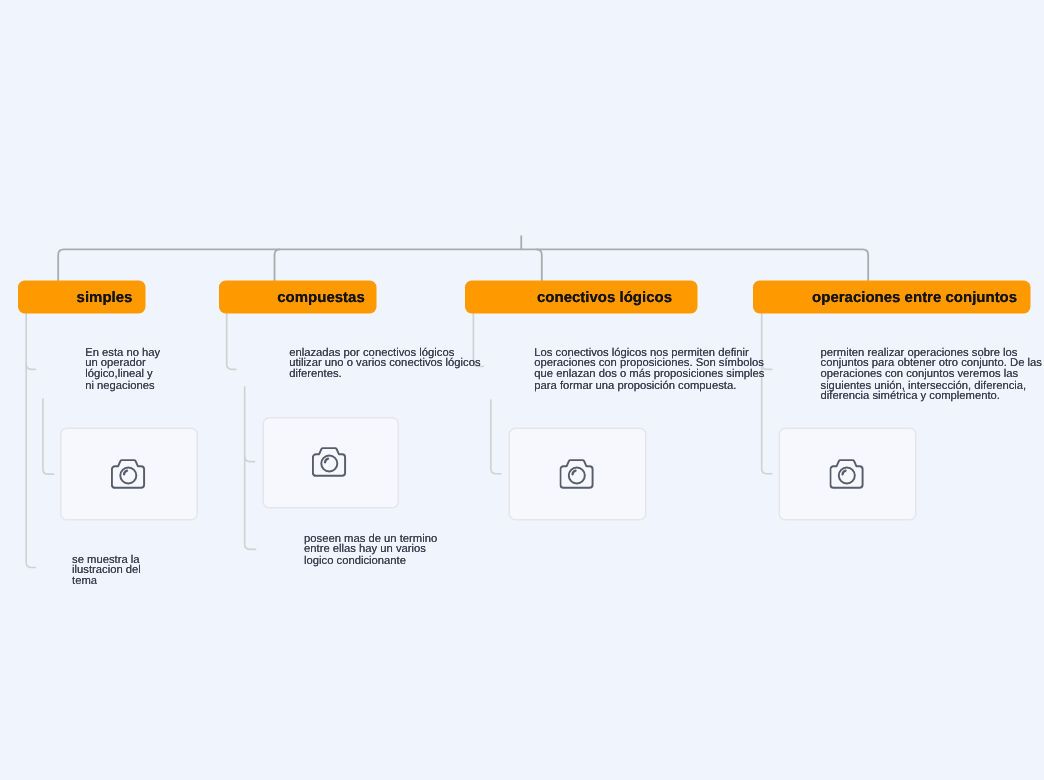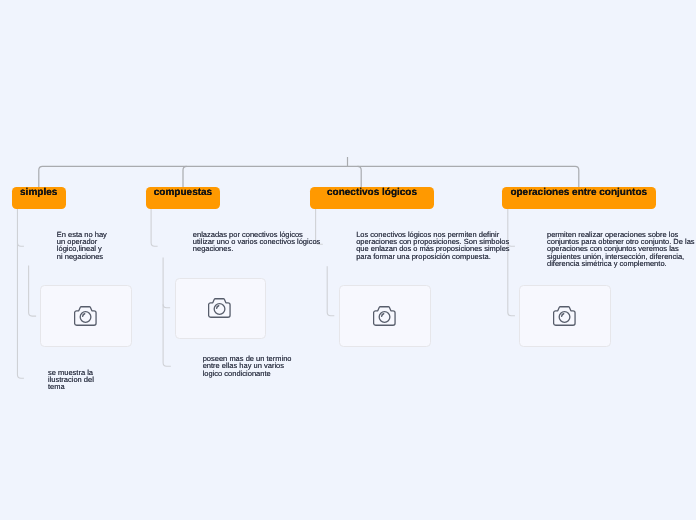--- a/index.html
+++ b/index.html
@@ -5,21 +5,21 @@
   html,body{margin:0;padding:0;}
   body{width:696px;height:520px;background:#f0f4fd;font-family:"Liberation Sans",sans-serif;overflow:hidden;
        -webkit-font-smoothing:antialiased;text-rendering:geometricPrecision;}
   #stage{position:relative;width:696px;height:520px;}
   svg.lines{position:absolute;left:0;top:0;width:696px;height:520px;}
   .root{position:absolute;left:284px;top:125px;width:128px;height:34px;}
   .root .hexwrap{position:absolute;inset:0;width:128px;height:34px;}
   .root .rootlabel{position:absolute;left:0;top:2px;width:126px;height:32px;display:flex;align-items:center;justify-content:center;
     font-family:"DejaVu Serif",serif;font-weight:bold;font-size:8.6px;letter-spacing:-0.22px;color:#4f545b;text-shadow:0 0 0.25px #4f545b;}
   .cat{position:absolute;background:#ff9900;border-radius:4.5px;color:#141414;font-weight:bold;
-       font-size:10px;display:flex;align-items:flex-start;justify-content:center;height:22px;text-shadow:0 0 0.2px #141414;}
+       font-size:10px;display:flex;align-items:center;justify-content:center;height:22px;text-shadow:0 0 0.2px #141414;padding-left:31px;}
   .txt{position:absolute;font-size:7.5px;line-height:7.45px;color:#3a3f50;white-space:pre-line;text-shadow:0 0 0.22px #3a3f50;margin-left:28px;}
   .imgbox{position:absolute;border:1px solid #e6e6ea;border-radius:4.5px;background:#f7f8fe;
           display:flex;align-items:center;justify-content:center;}
 </style>
 </head>
 <body>
 
 <div id="stage">
 
   <svg class="lines" viewBox="0 0 696 520" xmlns="http://www.w3.org/2000/svg">
@@ -63,21 +63,21 @@
   </div>
   <div class="txt" style="left:20px;top:368.5px;width:80px;">se muestra la
 ilustracion del
 tema</div>
 
   <div class="cat" style="left:146px;top:187px;width:74px;">
     <span>compuestas</span>
   </div>
   <div class="txt" style="left:164.8px;top:230.5px;width:130px;">enlazadas por conectivos lógicos
 utilizar uno o varios conectivos lógicos
-negaciones.</div>
+diferentes.</div>
   <div class="imgbox" style="left:174.9px;top:277.5px;width:89.1px;height:59.6px;">
     <svg class="cam" width="23.9" height="19.95" viewBox="0 0 23 19.2" fill="none" stroke="#575d6b" stroke-width="1.25" stroke-linecap="round" stroke-linejoin="round" xmlns="http://www.w3.org/2000/svg">
       <path d="M0.58 6.6a2.0 2.0 0 0 1 2.0-2.0h2.0l1.5-3.35a1.0 1.0 0 0 1 0.88-0.52h7.9a1.0 1.0 0 0 1 0.88 0.52l1.5 3.35h2.0a2.0 2.0 0 0 1 2.0 2.0v9.92a2.0 2.0 0 0 1-2.0 2.0H2.58a2.0 2.0 0 0 1-2.0-2.0z"></path>
       <circle cx="11.1" cy="10.6" r="5.15"></circle>
       <path d="M8.35 9.85a2.8 2.8 0 0 1 1.95-2.35" stroke-width="1.45"></path>
     </svg>
   </div>
   <div class="txt" style="left:174.7px;top:355px;width:110px;">poseen mas de un termino
 entre ellas hay un varios
 logico condicionante</div>

